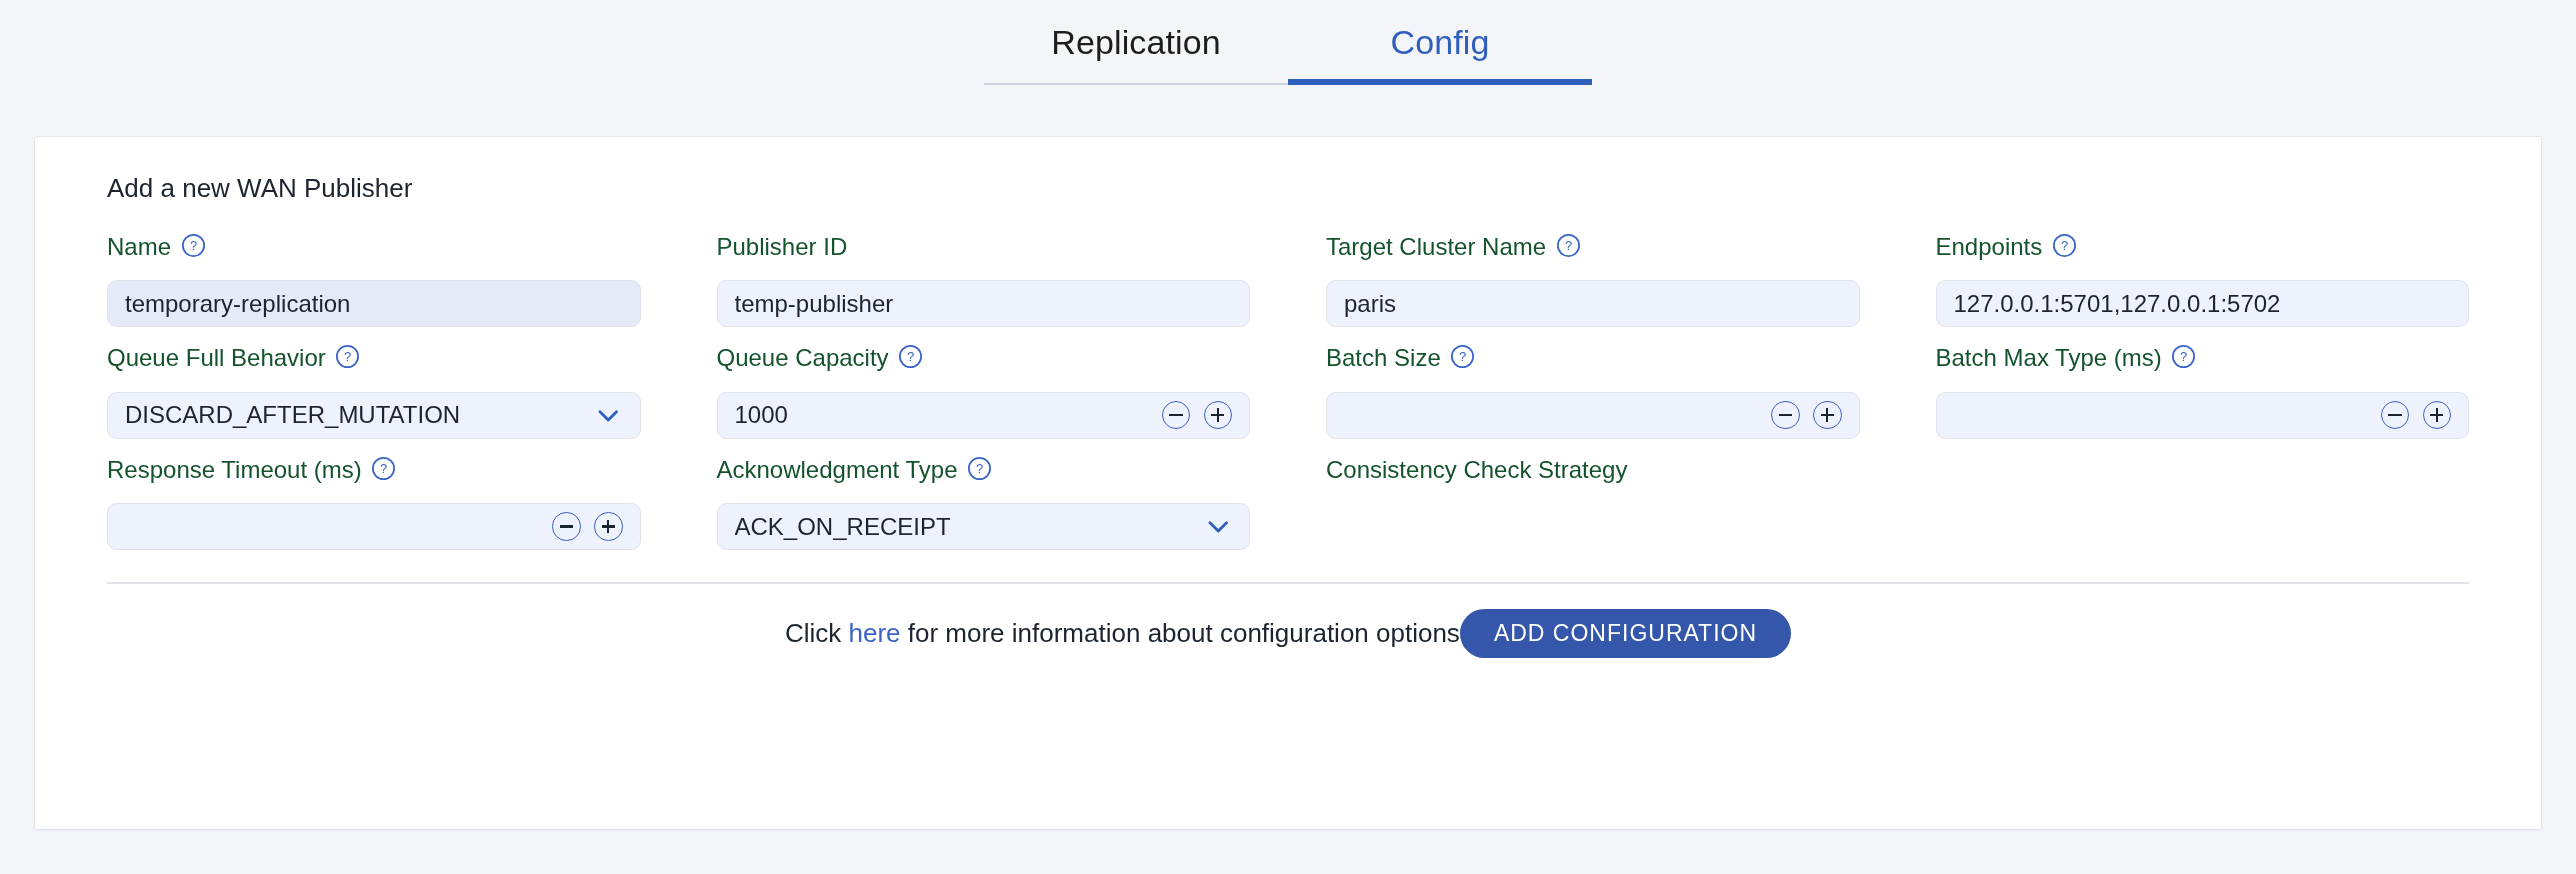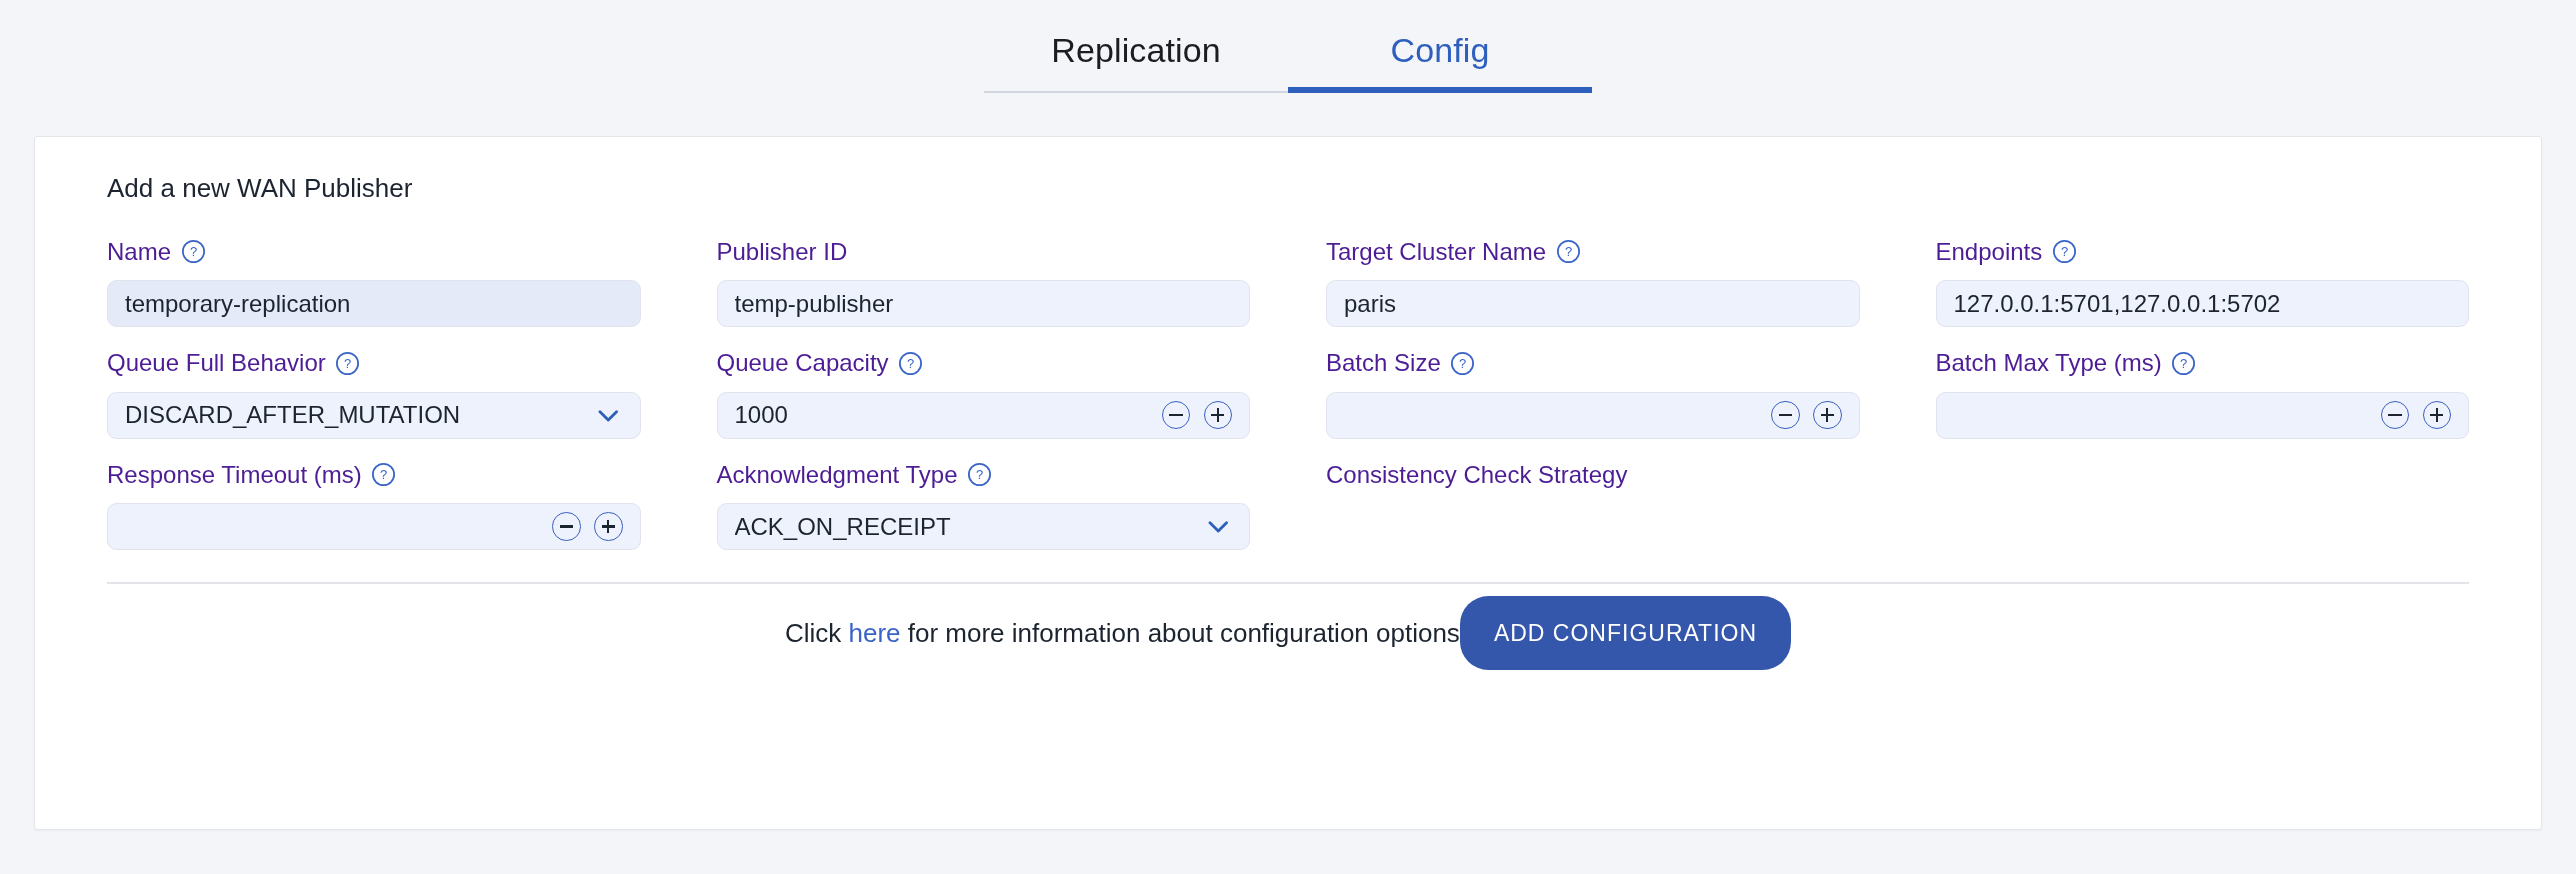--- a/index.html
+++ b/index.html
@@ -11,21 +11,21 @@
     font-family: "Liberation Sans", sans-serif;
     -webkit-font-smoothing: antialiased;
     overflow: hidden;
   }
 
   
   .tabbar {
     width: 100%;
     display: flex;
     justify-content: center;
-    padding-top: 23px;
+    padding-top: 15px;
   }
   .tabs {
     display: flex;
     align-items: flex-end;
     border-bottom: 2.9px solid #cfd4dd;
   }
   .tab {
     font-size: 34px;
     color: #1d1d1f;
     padding: 7.6px 0 21px 0;
@@ -74,24 +74,24 @@
     grid-template-columns: repeat(4, 1fr);
     column-gap: 76px;
     row-gap: 17px;
     margin: 0 34px;
   }
   .field { min-width: 0; }
   .field.empty-slot { visibility: hidden; }
 
   .flabel {
     display: flex;
-    align-items: center;
+    align-items: flex-start;
     gap: 9.5px;
     font-size: 24px;
-    color: #4c1d95;
+    color: #14532d;
     height: 38px;
     margin-bottom: 9.5px;
     white-space: nowrap;
   }
 
   .help-icon {
     width: 25px;
     height: 25px;
     flex: 0 0 25px;
     display: inline-block;
@@ -185,21 +185,21 @@
   .footer-text a {
     color: #3a64c8;
     text-decoration: none;
     cursor: pointer;
   }
   .btn-primary {
     background: #3457ab;
     color: #ffffff;
     border: none;
     border-radius: 28.5px;
-    height: 74px;
+    height: 49px;
     padding: 0 34px;
     font-size: 23px;
     letter-spacing: 1px;
     cursor: pointer;
     font-family: "Liberation Sans", sans-serif;
   }
 </style>
 </head>
 <body>
 

